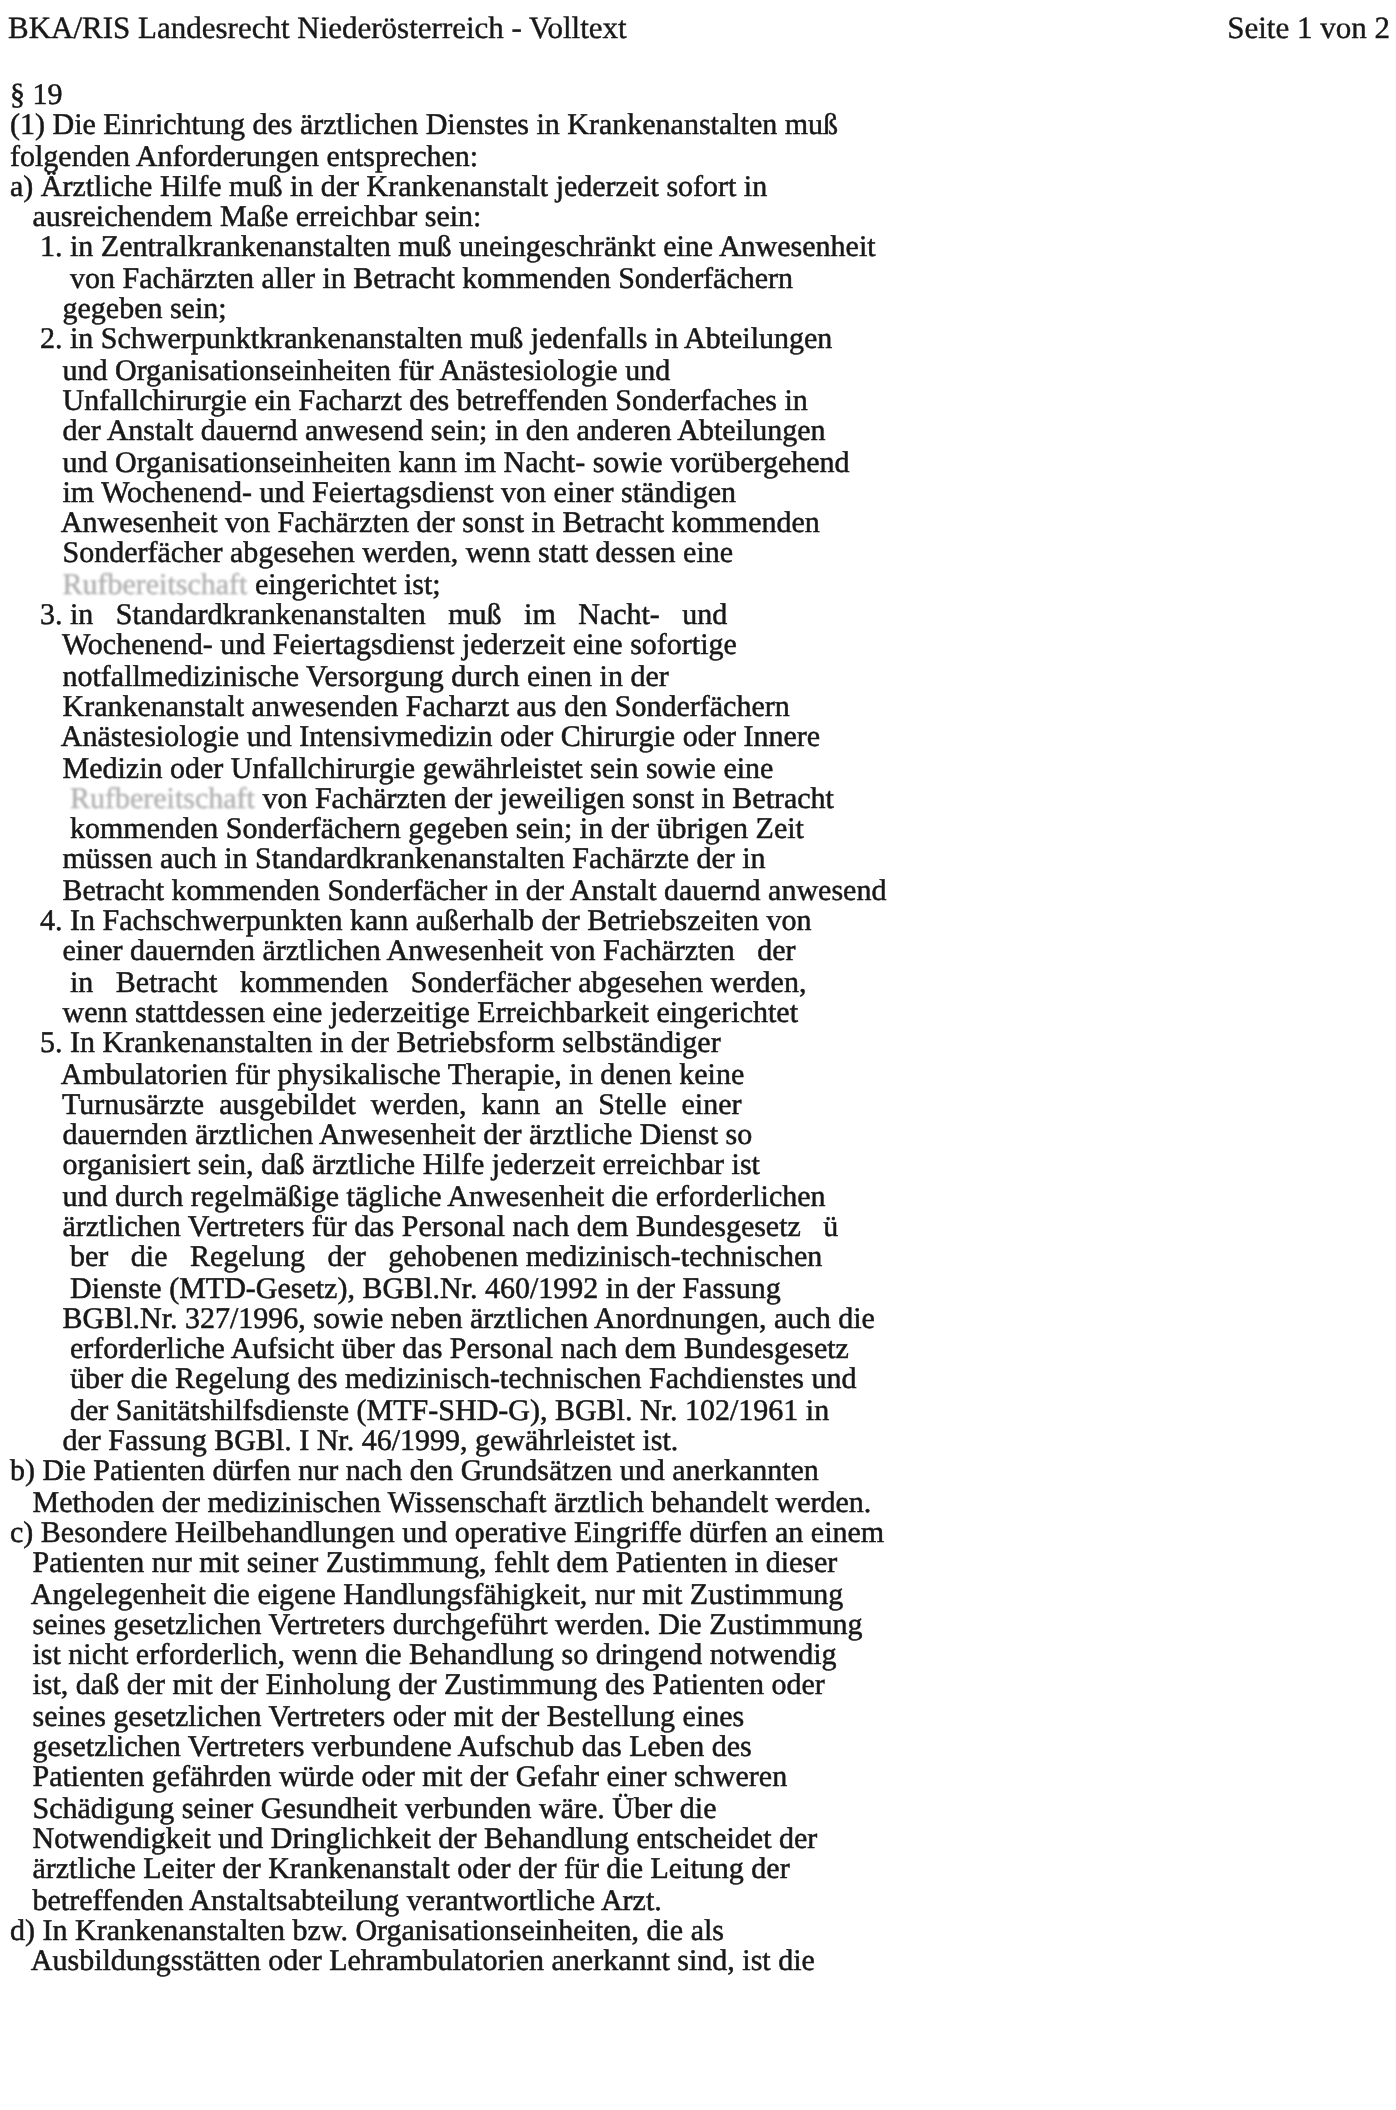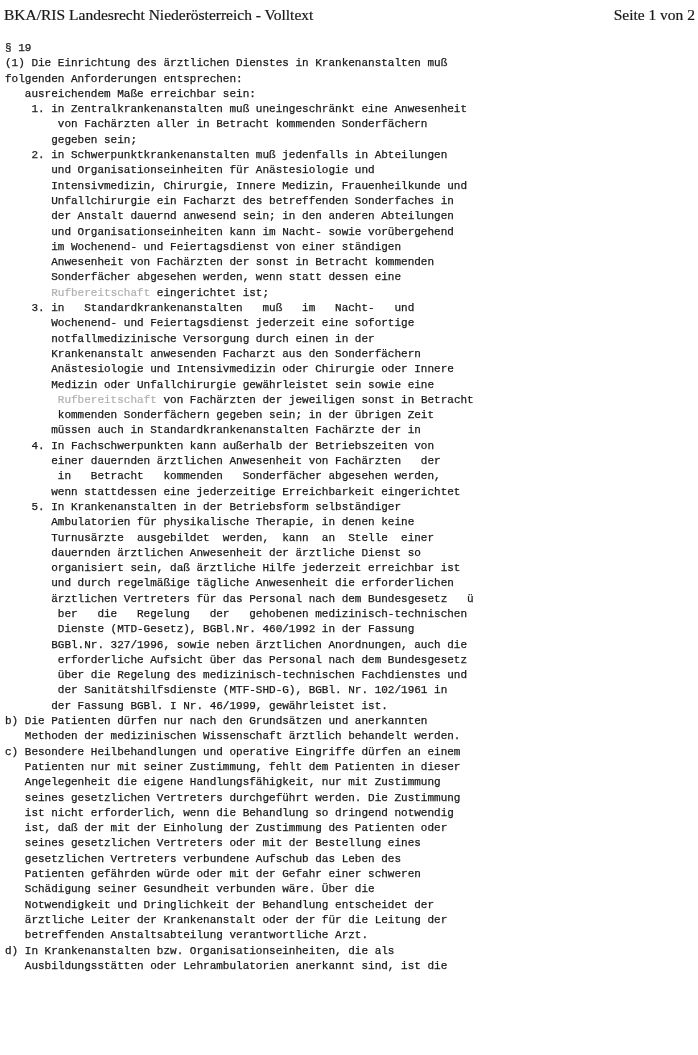--- a/index.html
+++ b/index.html
@@ -25,22 +25,22 @@
     align-items:baseline;
     font-family:"Liberation Serif","DejaVu Serif",serif;
     font-size:15.5px;
     color:var(--text);
     -webkit-text-stroke:0.2px currentColor;
   }
   .doc{
     position:absolute;
     top:41px;
     left:5px;
-    font-family:Liberation Mono, monospace;
-    font-size:11px;
+    font-family:Liberation Serif, serif;
+    font-size:15px;
     line-height:15.3px;
     color:var(--text);
     -webkit-text-stroke:0.25px currentColor;
   }
   .doc .line{
     white-space:pre;
     height:15.3px;
   }
   .faded{
     color:var(--faded);
@@ -53,43 +53,44 @@
 
 <div class="page">
   <div class="header">
     <span>BKA/RIS Landesrecht Niederösterreich - Volltext</span>
     <span>Seite 1 von 2</span>
   </div>
   <div class="doc">
       <div class="line"><span>§ 19</span></div>
       <div class="line"><span>(1) Die Einrichtung des ärztlichen Dienstes in Krankenanstalten muß</span></div>
       <div class="line"><span>folgenden Anforderungen entsprechen:</span></div>
+      <div class="line"><span>a) Ärztliche Hilfe muß in der Krankenanstalt jederzeit sofort in</span></div>
       <div class="line"><span>   ausreichendem Maße erreichbar sein:</span></div>
       <div class="line"><span>    1. in Zentralkrankenanstalten muß uneingeschränkt eine Anwesenheit</span></div>
       <div class="line"><span>        von Fachärzten aller in Betracht kommenden Sonderfächern</span></div>
       <div class="line"><span>       gegeben sein;</span></div>
       <div class="line"><span>    2. in Schwerpunktkrankenanstalten muß jedenfalls in Abteilungen</span></div>
       <div class="line"><span>       und Organisationseinheiten für Anästesiologie und</span></div>
-      <div class="line"><span>       Intensivmedizin, Chirurgie, Innere Medizin, Frauenheilkunde und</span></div>
       <div class="line"><span>       Unfallchirurgie ein Facharzt des betreffenden Sonderfaches in</span></div>
       <div class="line"><span>       der Anstalt dauernd anwesend sein; in den anderen Abteilungen</span></div>
       <div class="line"><span>       und Organisationseinheiten kann im Nacht- sowie vorübergehend</span></div>
       <div class="line"><span>       im Wochenend- und Feiertagsdienst von einer ständigen</span></div>
       <div class="line"><span>       Anwesenheit von Fachärzten der sonst in Betracht kommenden</span></div>
       <div class="line"><span>       Sonderfächer abgesehen werden, wenn statt dessen eine</span></div>
       <div class="line"><span>       </span><span class="faded">Rufbereitschaft</span><span> eingerichtet ist;</span></div>
       <div class="line"><span>    3. in   Standardkrankenanstalten   muß   im   Nacht-   und</span></div>
       <div class="line"><span>       Wochenend- und Feiertagsdienst jederzeit eine sofortige</span></div>
       <div class="line"><span>       notfallmedizinische Versorgung durch einen in der</span></div>
       <div class="line"><span>       Krankenanstalt anwesenden Facharzt aus den Sonderfächern</span></div>
       <div class="line"><span>       Anästesiologie und Intensivmedizin oder Chirurgie oder Innere</span></div>
       <div class="line"><span>       Medizin oder Unfallchirurgie gewährleistet sein sowie eine</span></div>
       <div class="line"><span>        </span><span class="faded">Rufbereitschaft</span><span> von Fachärzten der jeweiligen sonst in Betracht</span></div>
       <div class="line"><span>        kommenden Sonderfächern gegeben sein; in der übrigen Zeit</span></div>
       <div class="line"><span>       müssen auch in Standardkrankenanstalten Fachärzte der in</span></div>
+      <div class="line"><span>       Betracht kommenden Sonderfächer in der Anstalt dauernd anwesend</span></div>
       <div class="line"><span>    4. In Fachschwerpunkten kann außerhalb der Betriebszeiten von</span></div>
       <div class="line"><span>       einer dauernden ärztlichen Anwesenheit von Fachärzten   der</span></div>
       <div class="line"><span>        in   Betracht   kommenden   Sonderfächer abgesehen werden,</span></div>
       <div class="line"><span>       wenn stattdessen eine jederzeitige Erreichbarkeit eingerichtet</span></div>
       <div class="line"><span>    5. In Krankenanstalten in der Betriebsform selbständiger</span></div>
       <div class="line"><span>       Ambulatorien für physikalische Therapie, in denen keine</span></div>
       <div class="line"><span>       Turnusärzte  ausgebildet  werden,  kann  an  Stelle  einer</span></div>
       <div class="line"><span>       dauernden ärztlichen Anwesenheit der ärztliche Dienst so</span></div>
       <div class="line"><span>       organisiert sein, daß ärztliche Hilfe jederzeit erreichbar ist</span></div>
       <div class="line"><span>       und durch regelmäßige tägliche Anwesenheit die erforderlichen</span></div>

